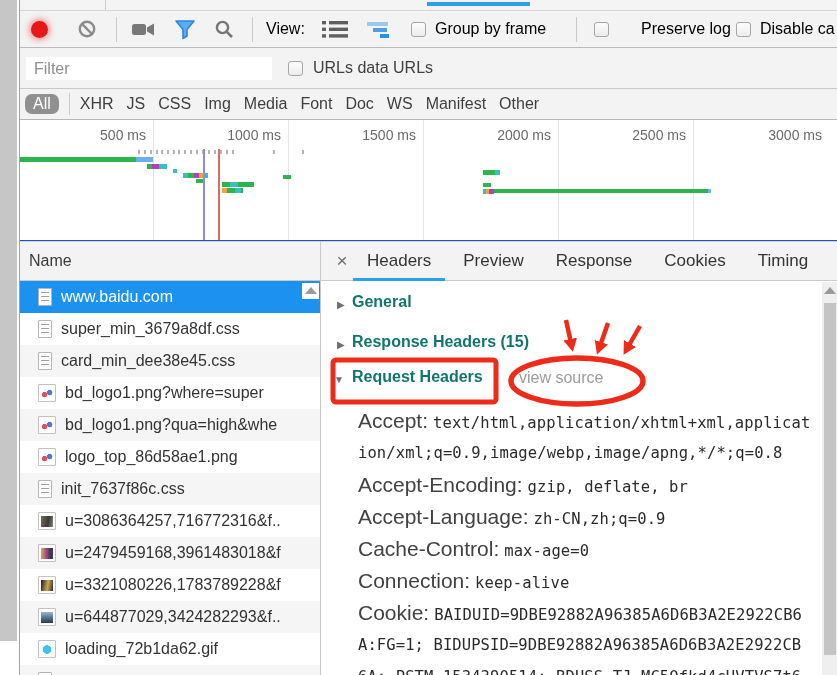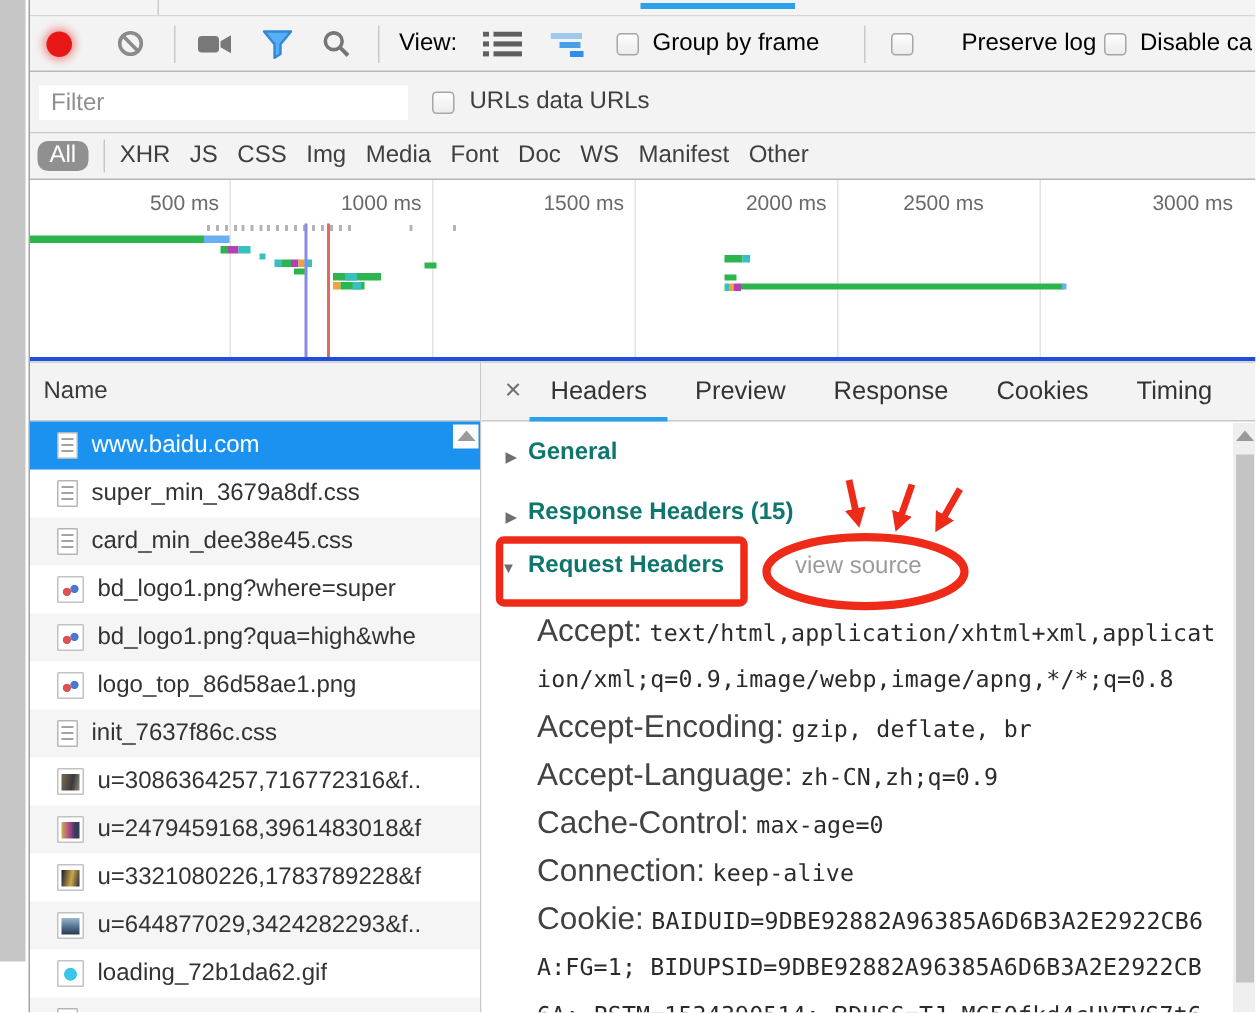--- a/index.html
+++ b/index.html
@@ -32,21 +32,21 @@
   #hide-data-label{left:293px;top:0;height:40px;line-height:40px;font-size:16px;color:#3f3f3f;}
 
   
   #type-filters{left:20px;top:89px;width:817px;height:31px;background:#f3f3f3;border-bottom:1px solid #b6b6b6;box-sizing:border-box;
                 display:flex;align-items:center;padding-left:5px;gap:13px;font-size:16px;color:#3f3f3f;}
   .ftab{white-space:nowrap;}
   .ftab.sel{background:#909090;color:#fff;border-radius:7px;padding:1px 8px;}
   .ft-div{width:1px;height:22px;background:#c9c9c9;margin:0 -3px;}
 
   
-  #overview{left:20px;top:120px;width:817px;height:121px;background:#fff;border-bottom:3px solid #1d4ed8;box-sizing:border-box;overflow:hidden;}
+  #overview{left:20px;top:120px;width:817px;height:121px;background:#fff;border-bottom:1px solid #1d4ed8;box-sizing:border-box;overflow:hidden;}
   .grid{top:0;width:1px;height:120px;background:#e4e4e4;}
   .tlabel{top:7px;width:84px;text-align:right;font-size:14px;color:#6a6a6a;}
   .tick{top:30px;width:2px;height:4px;background:#b3b3b3;}
   .vline{top:29px;width:2px;height:92px;}
 
   
   #list-panel{left:20px;top:241px;width:301px;height:434px;background:#fff;border-right:1px solid #c9c9c9;box-sizing:border-box;overflow:hidden;}
   .panel-header{height:40px;background:#f3f3f3;border-top:1px solid #d2d2d2;border-bottom:1px solid #c9c9c9;box-sizing:border-box;}
   #name-header{line-height:38px;padding-left:9px;font-size:16px;color:#3a3a3a;}
   .row{height:32px;display:flex;align-items:center;padding-left:18px;gap:9px;font-size:16px;color:#333;box-sizing:border-box;}
@@ -169,21 +169,21 @@
 <div class="abs" id="overview">
     <div class="abs grid" style="left: 133px;"></div>
     <div class="abs tlabel" style="left: 42px;">500 ms</div>
     <div class="abs grid" style="left: 268px;"></div>
     <div class="abs tlabel" style="left: 177px;">1000 ms</div>
     <div class="abs grid" style="left: 403px;"></div>
     <div class="abs tlabel" style="left: 312px;">1500 ms</div>
     <div class="abs grid" style="left: 538px;"></div>
     <div class="abs tlabel" style="left: 447px;">2000 ms</div>
     <div class="abs grid" style="left: 673px;"></div>
-    <div class="abs tlabel" style="left: 567px; text-align: center;">2500 ms</div>
+    <div class="abs tlabel" style="left: 582px;">2500 ms</div>
     <div class="abs tlabel" style="left: 718px;">3000 ms</div>
     <div class="abs tick" style="left: 118px;"></div>
     <div class="abs tick" style="left: 124px;"></div>
     <div class="abs tick" style="left: 130px;"></div>
     <div class="abs tick" style="left: 136px;"></div>
     <div class="abs tick" style="left: 141px;"></div>
     <div class="abs tick" style="left: 147px;"></div>
     <div class="abs tick" style="left: 153px;"></div>
     <div class="abs tick" style="left: 158px;"></div>
     <div class="abs tick" style="left: 164px;"></div>
@@ -320,21 +320,21 @@
 
   <span class="abs sec-marker" style="left:16px;top:58px">▶</span>
   <span class="abs sec-label" style="left:31px;top:52px">General</span>
 
   <span class="abs sec-marker" style="left:16px;top:98px">▶</span>
   <span class="abs sec-label" style="left:31px;top:92px">Response Headers (15)</span>
 
   <span class="abs sec-marker" style="left:13px;top:133px">▼</span>
   <span class="abs sec-label" style="left:31px;top:127px">Request Headers</span>
 
-  <span class="abs" id="view-source" style="left:209px;top:128px">view source</span>
+  <span class="abs" id="view-source" style="left:198px;top:128px">view source</span>
 
   <div id="hlines">
       <div class="hline"><b class="hkey">Accept:</b><span class="hval">text/html,application/xhtml+xml,applicat</span></div>
       <div class="hline"><span class="hval">ion/xml;q=0.9,image/webp,image/apng,*/*;q=0.8</span></div>
       <div class="hline"><b class="hkey">Accept-Encoding:</b><span class="hval">gzip, deflate, br</span></div>
       <div class="hline"><b class="hkey">Accept-Language:</b><span class="hval">zh-CN,zh;q=0.9</span></div>
       <div class="hline"><b class="hkey">Cache-Control:</b><span class="hval">max-age=0</span></div>
       <div class="hline"><b class="hkey">Connection:</b><span class="hval">keep-alive</span></div>
       <div class="hline"><b class="hkey">Cookie:</b><span class="hval">BAIDUID=9DBE92882A96385A6D6B3A2E2922CB6</span></div>
       <div class="hline"><span class="hval">A:FG=1; BIDUPSID=9DBE92882A96385A6D6B3A2E2922CB</span></div>

